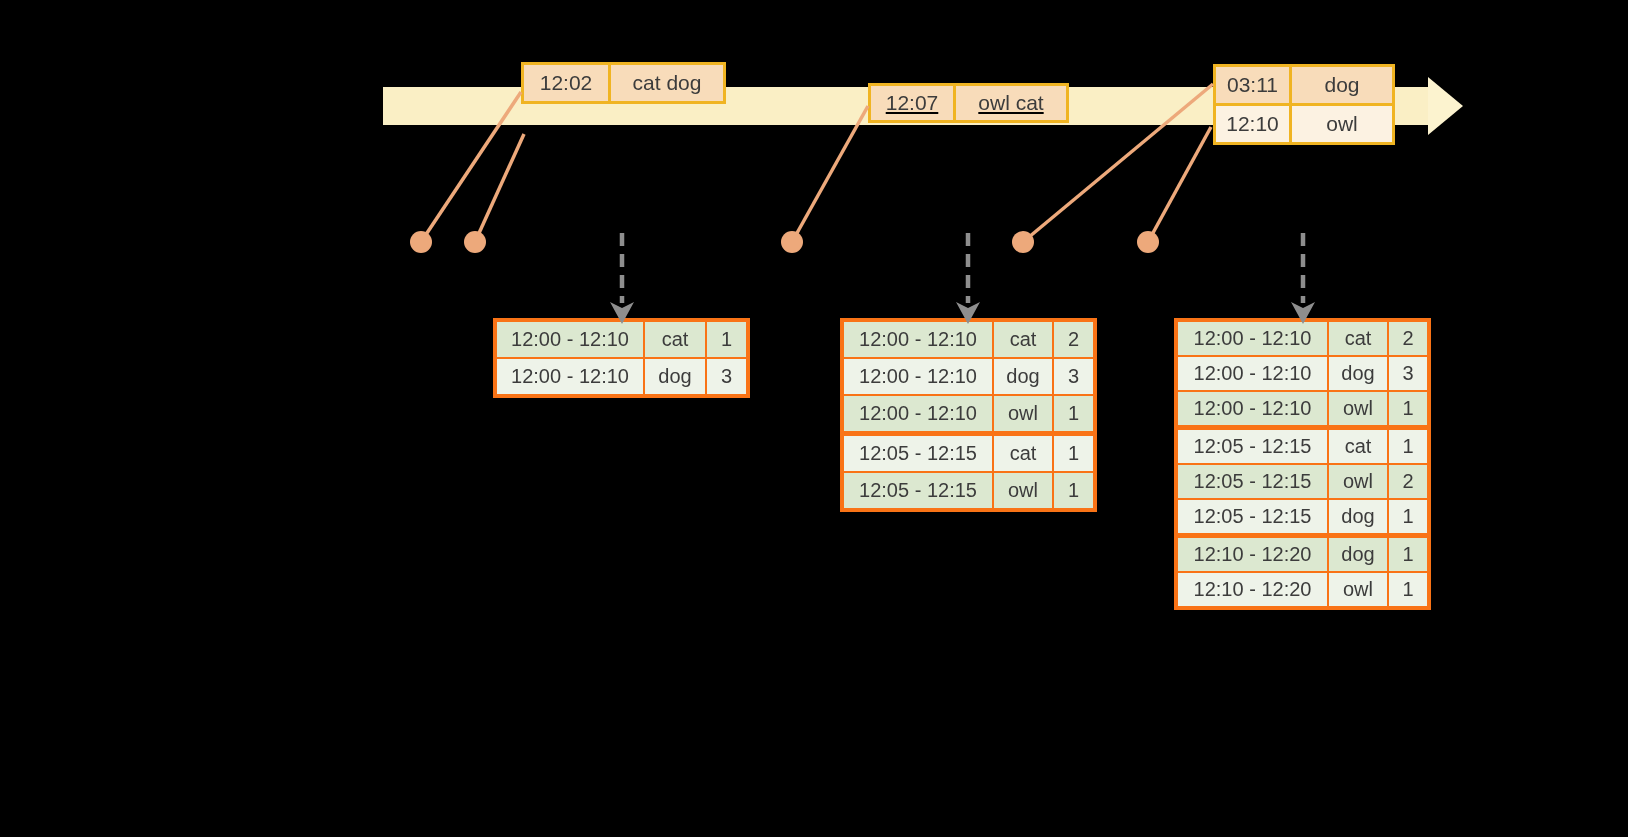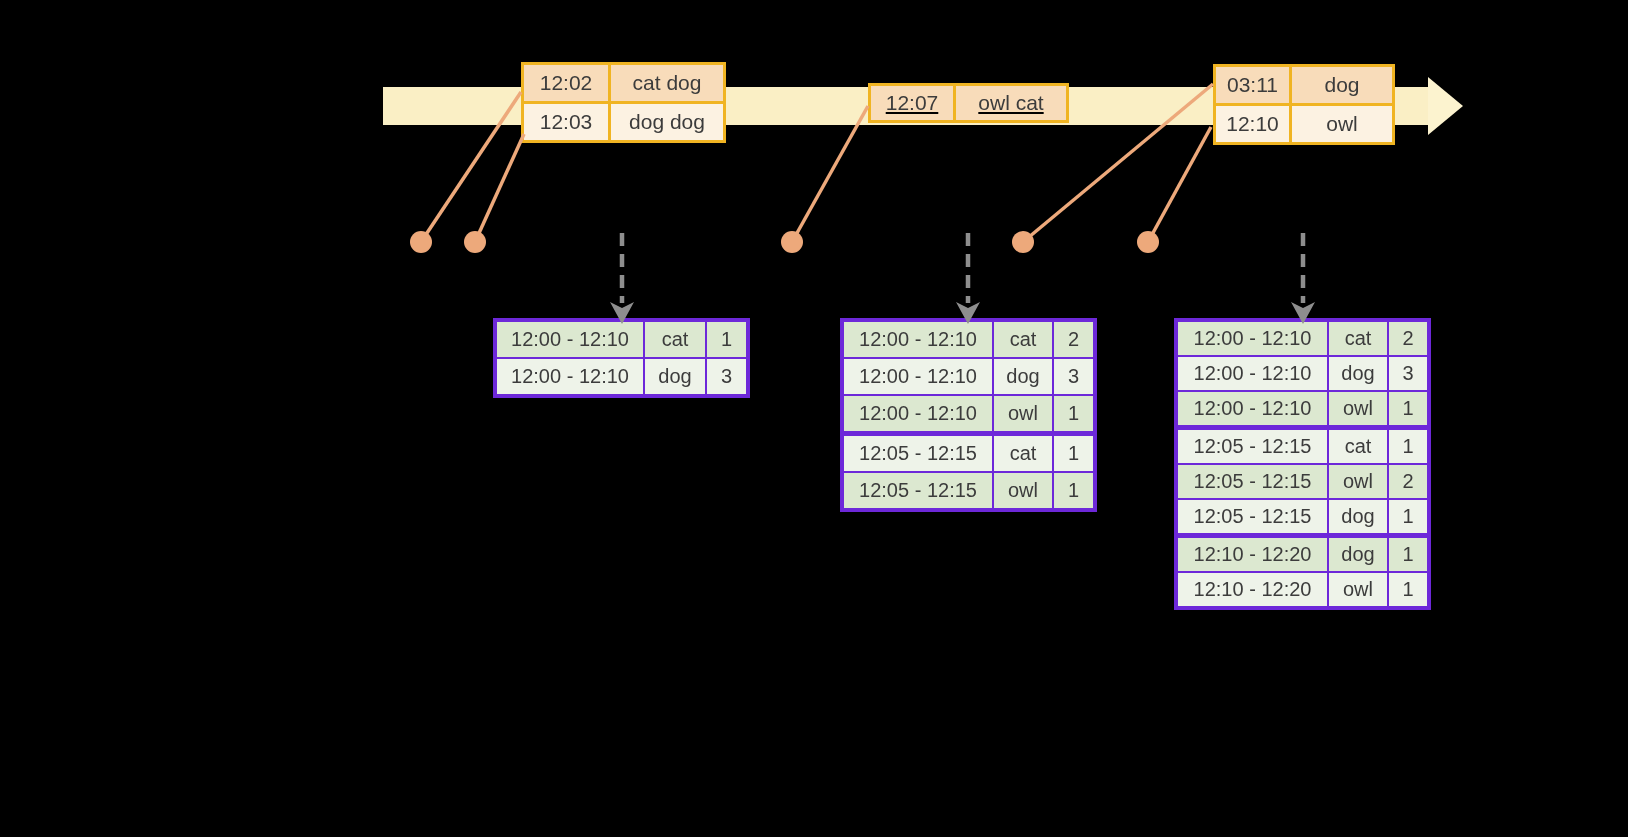--- a/index.html
+++ b/index.html
@@ -19,21 +19,21 @@
   .ev-dark{background:#F8DCBA;}
   .ev-light{background:#FCF2E2;}
   #event-table-1{left:521px;top:62px;width:205px;}
   #event-table-1 .ev-row{grid-template-columns:84px 1fr;height:36px;}
   #event-table-2{left:868px;top:83px;width:201px;}
   #event-table-2 .ev-row{grid-template-columns:82px 1fr;height:34px;text-decoration:underline;}
   #event-table-3{left:1213px;top:64px;width:182px;}
   #event-table-3 .ev-row{grid-template-columns:73px 1fr;height:36px;}
 
   
-  .res-table{position:absolute;z-index:1;background:#6d28d9;padding:4px;
+  .res-table{position:absolute;z-index:1;background:#f97316;padding:4px;
              display:flex;flex-direction:column;box-sizing:border-box;}
   .res-row{display:grid;column-gap:2px;}
   .res-row + .res-row{margin-top:2px;}
   .res-row.group-break{margin-top:5px;}
   .res-cell{display:flex;align-items:center;justify-content:center;
             font-size:20px;color:#3C3C3C;white-space:nowrap;}
   .res-dark{background:#DCE8D0;}
   .res-light{background:#EEF3E9;}
   #result-table-1{left:493px;top:318px;width:257px;}
   #result-table-1 .res-row{grid-template-columns:146px 60px 1fr;height:35px;}
@@ -49,24 +49,20 @@
 
   <svg id="bg-layer" width="1628" height="837" viewBox="0 0 1628 837">
     <rect x="383" y="87" width="1045" height="38" fill="#FAEFC5"></rect>
     <polygon points="1428,77 1463,106 1428,135" fill="#FCF3CF"></polygon>
   </svg>
 
   <div id="event-table-1" class="ev-table">
       <div class="ev-row">
         <div class="ev-cell ev-dark">12:02</div>
         <div class="ev-cell ev-dark">cat dog</div>
-      </div>
-      <div class="ev-row">
-        <div class="ev-cell ev-light">12:03</div>
-        <div class="ev-cell ev-light">dog dog</div>
       </div>
     </div>
   <div id="event-table-2" class="ev-table">
       <div class="ev-row">
         <div class="ev-cell ev-dark">12:07</div>
         <div class="ev-cell ev-dark">owl cat</div>
       </div>
     </div>
   <div id="event-table-3" class="ev-table">
       <div class="ev-row">

